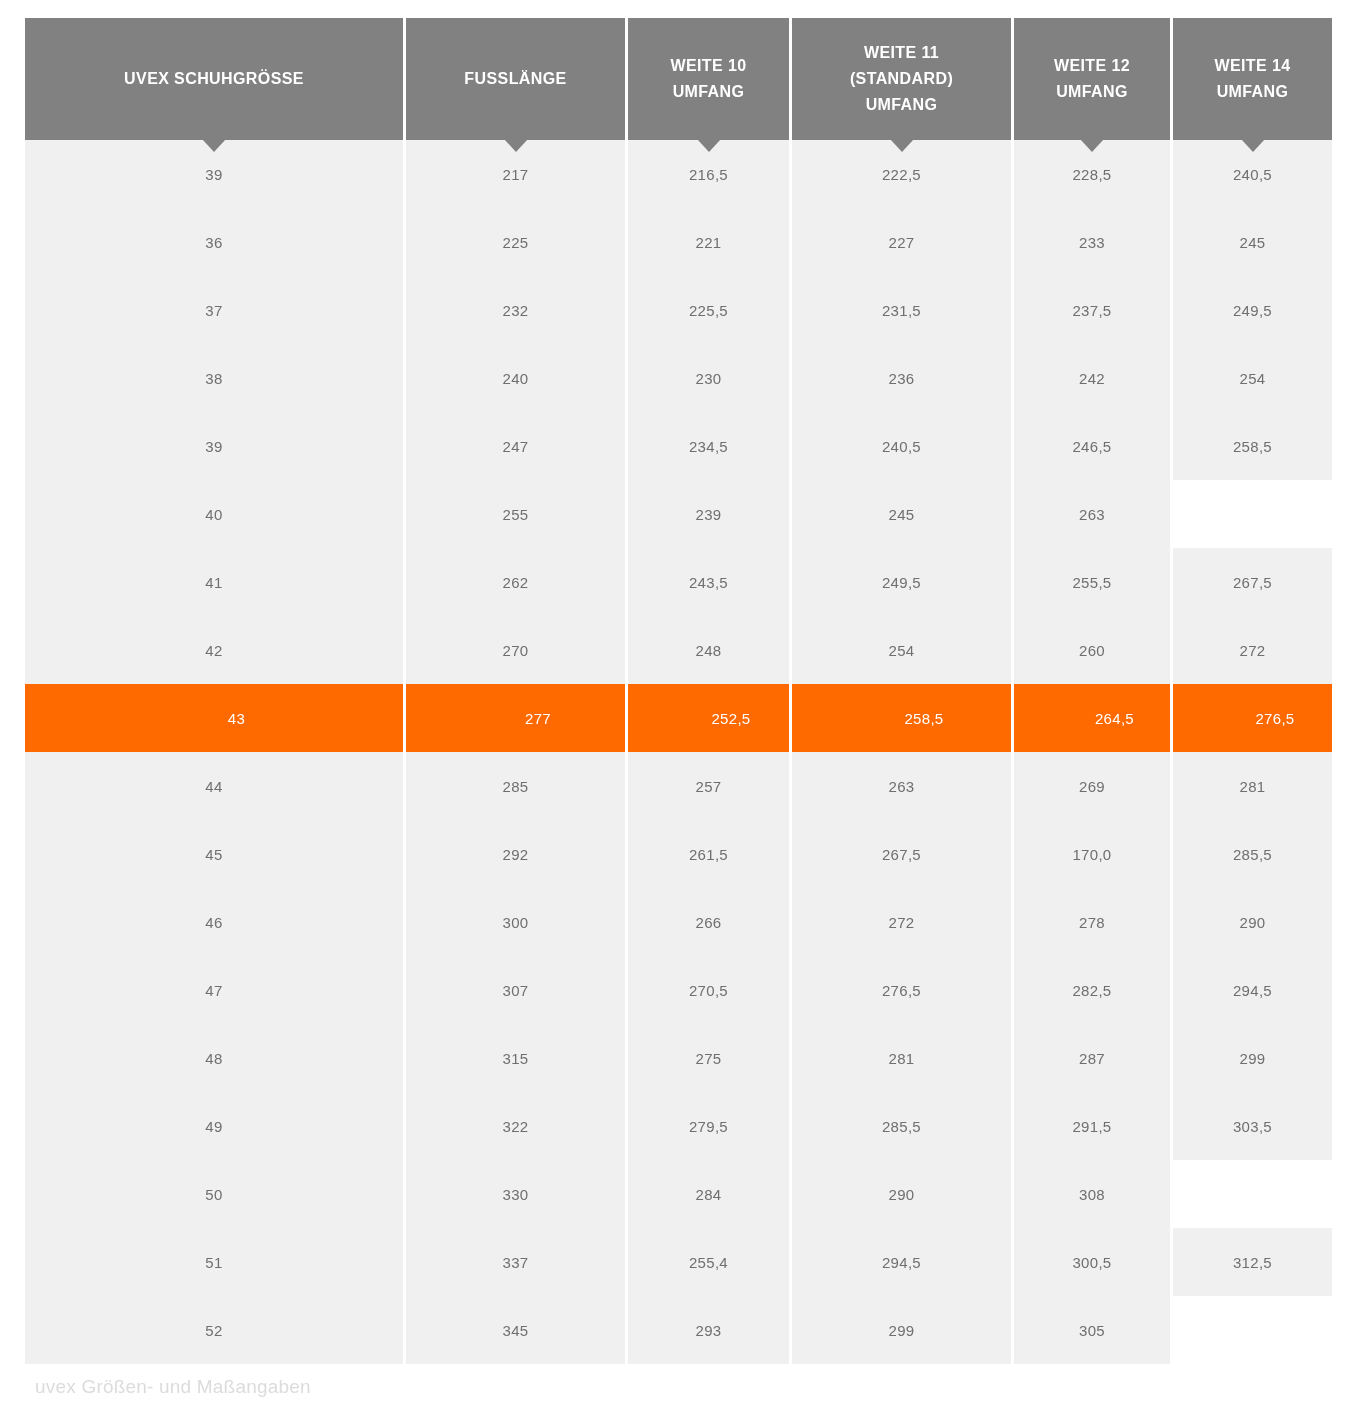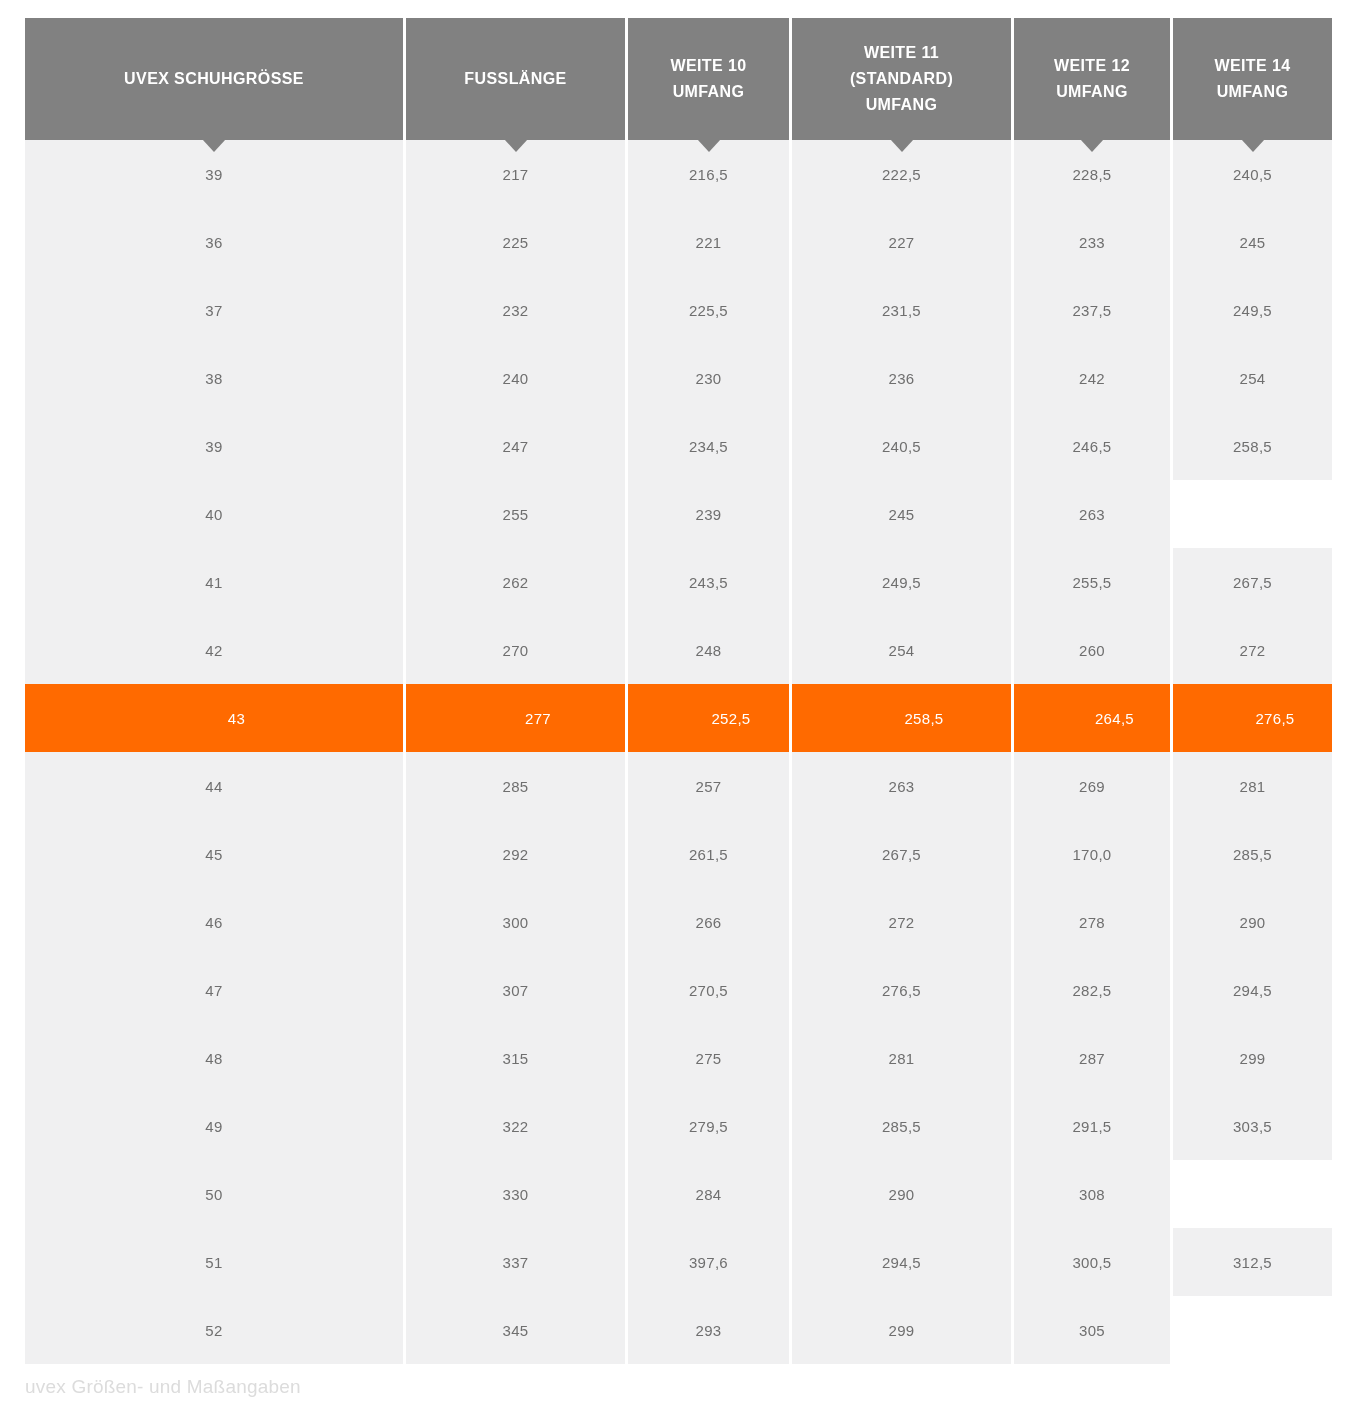--- a/index.html
+++ b/index.html
@@ -59,21 +59,21 @@
     font-size: 15px;
     letter-spacing: 0.3px;
   }
   .row.highlight .cell {
     background: #ff6a00;
     color: #ffffff;
     padding-left: 45px;
   }
   .caption {
     position: absolute;
-    left: 25px;
+    left: 35px;
     top: 1376px;
     font-size: 19px;
     color: #dcdcdc;
     letter-spacing: 0.2px;
   }
 </style>
 </head>
 <body>
 
 <div class="table-wrap">
@@ -231,21 +231,21 @@
       <div class="grid-row row">
         <div class="cell">50</div>
         <div class="cell">330</div>
         <div class="cell">284</div>
         <div class="cell">290</div>
         <div class="cell">308</div>
       </div>
       <div class="grid-row row">
         <div class="cell">51</div>
         <div class="cell">337</div>
-        <div class="cell">397,6</div>
+        <div class="cell">255,4</div>
         <div class="cell">294,5</div>
         <div class="cell">300,5</div>
         <div class="cell">312,5</div>
       </div>
       <div class="grid-row row">
         <div class="cell">52</div>
         <div class="cell">345</div>
         <div class="cell">293</div>
         <div class="cell">299</div>
         <div class="cell">305</div>

